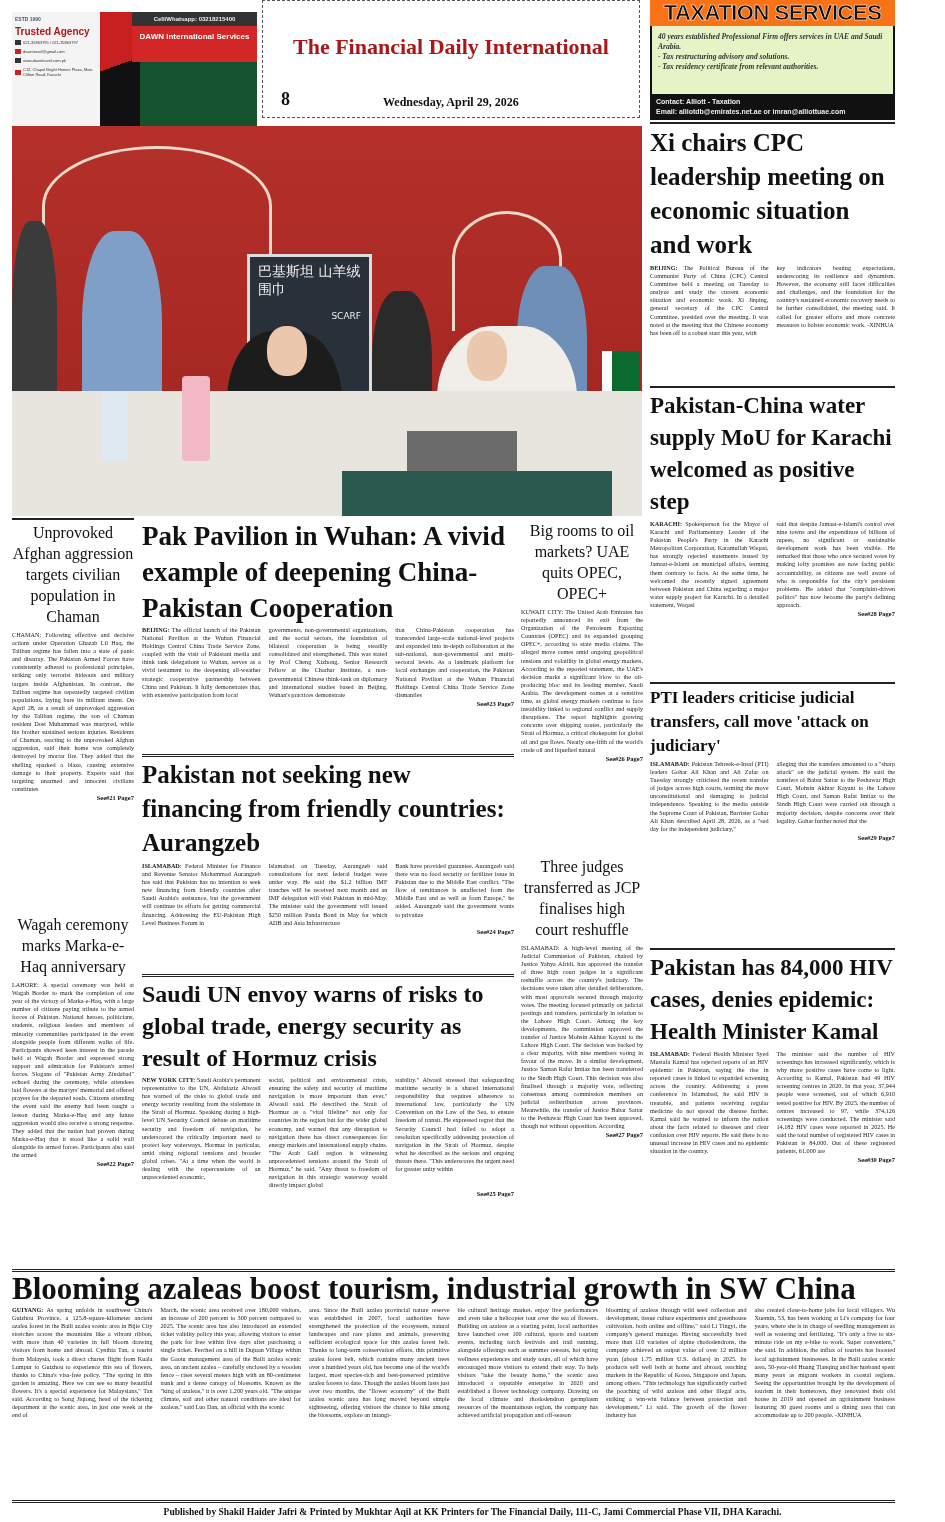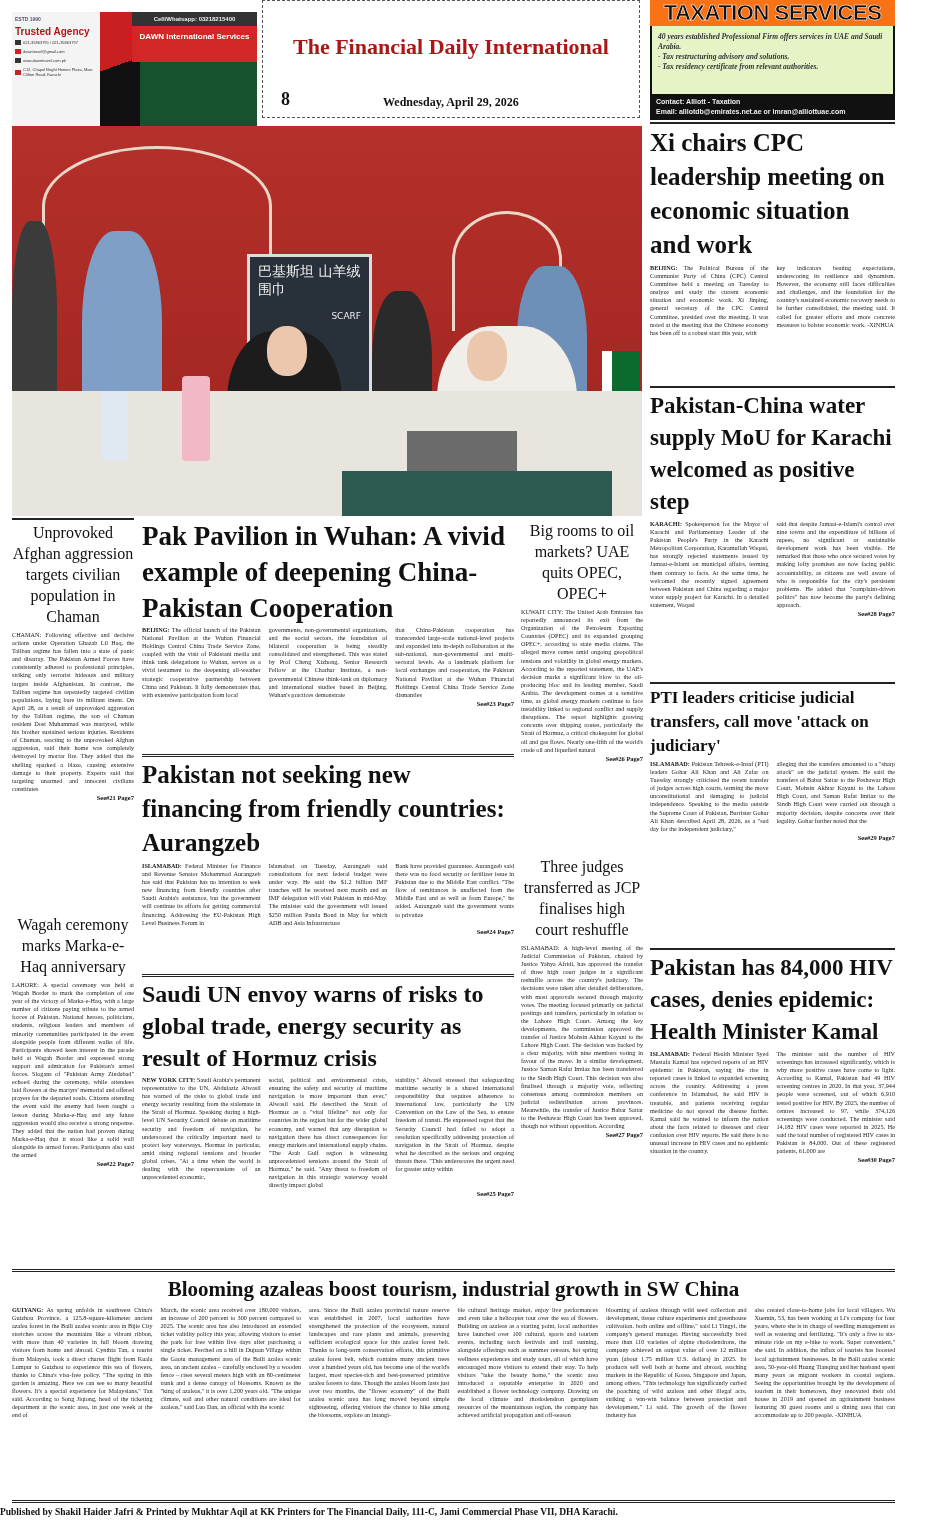--- a/index.html
+++ b/index.html
@@ -39,21 +39,21 @@
 .hd-serif{font-family:"Liberation Serif",serif;font-weight:bold;color:#111}
 .hd-light{font-family:"Liberation Serif",serif;font-weight:normal;text-align:center;color:#111}
 .body-txt{font:6.2px/8.1px "Liberation Serif",serif;text-align:justify;color:#222}
 .body-txt b{font-weight:bold}
 .cols2{display:grid;grid-template-columns:1fr 1fr;gap:8px}
 .cols3{display:grid;grid-template-columns:1fr 1fr 1fr;gap:8px}
 .cols6{display:grid;grid-template-columns:repeat(6,1fr);gap:8px}
 .see{font:bold 6.5px "Liberation Serif",serif;text-align:right;margin-top:1px}
 .rule{position:absolute;height:2px;background:#222}
 .drule{position:absolute;height:3px;border-top:1px solid #222;border-bottom:1px solid #222}
-.footer{left:0;top:1507px;width:945px;text-align:left;font:bold 9.5px "Liberation Serif",serif}
+.footer{left:0;top:1507px;width:945px;text-align:center;font:bold 9.5px "Liberation Serif",serif}
 </style>
 </head>
 <body>
 
 <div class="abs ad-dawn">
   <div class="left">
     <div class="estd">ESTD 1990</div>
     <div class="trusted">Trusted Agency</div>
     <div class="contact">
         <i></i>
@@ -209,21 +209,21 @@
   <div class="see">See#26 Page7</div>
 </div>
 <div class="abs" style="left:521px;top:856px;width:122px">
   <h2 class="hd-light" style="font-size:16px;line-height:21px">Three judges transferred as JCP finalises high court reshuffle</h2>
   <div class="body-txt" style="margin-top:4px">ISLAMABAD: A high-level meeting of the Judicial Commission of Pakistan, chaired by Justice Yahya Afridi, has approved the transfer of three high court judges in a significant reshuffle across the country's judiciary. The decisions were taken after detailed deliberations, with most approvals secured through majority votes. The meeting focused primarily on judicial postings and transfers, particularly in relation to the Lahore High Court. Among the key developments, the commission approved the transfer of Justice Mohsin Akhtar Kayani to the Lahore High Court. The decision was backed by a clear majority, with nine members voting in favour of the move. In a similar development, Justice Saman Rafat Imtiaz has been transferred to the Sindh High Court. This decision was also finalised through a majority vote, reflecting consensus among commission members on judicial redistribution across provinces. Meanwhile, the transfer of Justice Babar Sattar to the Peshawar High Court has been approved, though not without opposition. According</div>
   <div class="see">See#27 Page7</div>
 </div>
 
 <div class="drule" style="left:12px;top:1269px;width:883px"></div>
 <div class="abs" style="left:12px;top:1272px;width:883px">
-  <h1 class="hd-serif" style="font-size:21px;line-height:34px;text-align:center">Blooming azaleas boost tourism, industrial growth in SW China</h1>
+  <h1 class="hd-serif" style="font-size:31px;line-height:34px;text-align:left">Blooming azaleas boost tourism, industrial growth in SW China</h1>
   <div class="cols6 body-txt">
     <div><b>GUIYANG:</b> <span>As spring unfolds in southwest China's Guizhou Province, a 125.8-square-kilometer ancient azalea forest in the Baili azalea scenic area in Bijie City stretches across the mountains like a vibrant ribbon, with more than 40 varieties in full bloom drawing visitors from home and abroad. Cynthia Tan, a tourist from Malaysia, took a direct charter flight from Kuala Lumpur to Guizhou to experience this sea of flowers, thanks to China's visa-free policy. "The spring in this garden is amazing. Here we can see so many beautiful flowers. It's a special experience for Malaysians," Tan said. According to Song Jiqiong, head of the ticketing department at the scenic area, in just one week at the end of</span></div>
     <div>March, the scenic area received over 180,000 visitors, an increase of 200 percent to 300 percent compared to 2025. The scenic area has also introduced an extended ticket validity policy this year, allowing visitors to enter the park for free within five days after purchasing a single ticket. Perched on a hill in Dujuan Village within the Gaotu management area of the Baili azalea scenic area, an ancient azalea – carefully enclosed by a wooden fence – rises several meters high with an 80-centimeter trunk and a dense canopy of blossoms. Known as the "king of azaleas," it is over 1,200 years old. "The unique climate, soil and other natural conditions are ideal for azaleas," said Luo Dan, an official with the scenic</div>
     <div>area. Since the Baili azalea provincial nature reserve was established in 2007, local authorities have strengthened the protection of the ecosystem, natural landscapes and rare plants and animals, preserving sufficient ecological space for this azalea forest belt. Thanks to long-term conservation efforts, this primitive azalea forest belt, which contains many ancient trees over a hundred years old, has become one of the world's largest, most species-rich and best-preserved primitive azalea forests to date. Though the azalea bloom lasts just over two months, the "flower economy" of the Baili azalea scenic area has long moved beyond simple sightseeing, offering visitors the chance to hike among the blossoms, explore an intangi-</div>
     <div>ble cultural heritage market, enjoy live performances and even take a helicopter tour over the sea of flowers. Building on azaleas as a starting point, local authorities have launched over 100 cultural, sports and tourism events, including torch festivals and trail running, alongside offerings such as summer retreats, hot spring wellness experiences and study tours, all of which have encouraged more visitors to extend their stay. To help visitors "take the beauty home," the scenic area introduced a reputable enterprise in 2020 and established a flower technology company. Drawing on the local climate and rhododendron germplasm resources of the mountainous region, the company has achieved artificial propagation and off-season</div>
     <div>blooming of azaleas through wild seed collection and development, tissue culture experiments and greenhouse cultivation. both online and offline," said Li Tingyi, the company's general manager. Having successfully bred more than 110 varieties of alpine rhododendrons, the company achieved an output value of over 12 million yuan (about 1.75 million U.S. dollars) in 2025. Its products sell well both at home and abroad, reaching markets in the Republic of Korea, Singapore and Japan, among others. "This technology has significantly curbed the poaching of wild azaleas and other illegal acts, striking a win-win balance between protection and development," Li said. The growth of the flower industry has</div>
     <div>also created close-to-home jobs for local villagers. Wu Xuemin, 53, has been working at Li's company for four years, where she is in charge of seedling management as well as watering and fertilizing. "It's only a five to six-minute ride on my e-bike to work. Super convenient," she said. In addition, the influx of tourists has boosted local agritainment businesses. In the Baili azalea scenic area, 50-year-old Huang Tianqing and her husband spent many years as migrant workers in coastal regions. Seeing the opportunities brought by the development of tourism in their hometown, they renovated their old house in 2019 and opened an agritainment business featuring 30 guest rooms and a dining area that can accommodate up to 200 people. -XINHUA</div>
   </div>
 </div>
 <div class="drule" style="left:12px;top:1500px;width:883px"></div>

